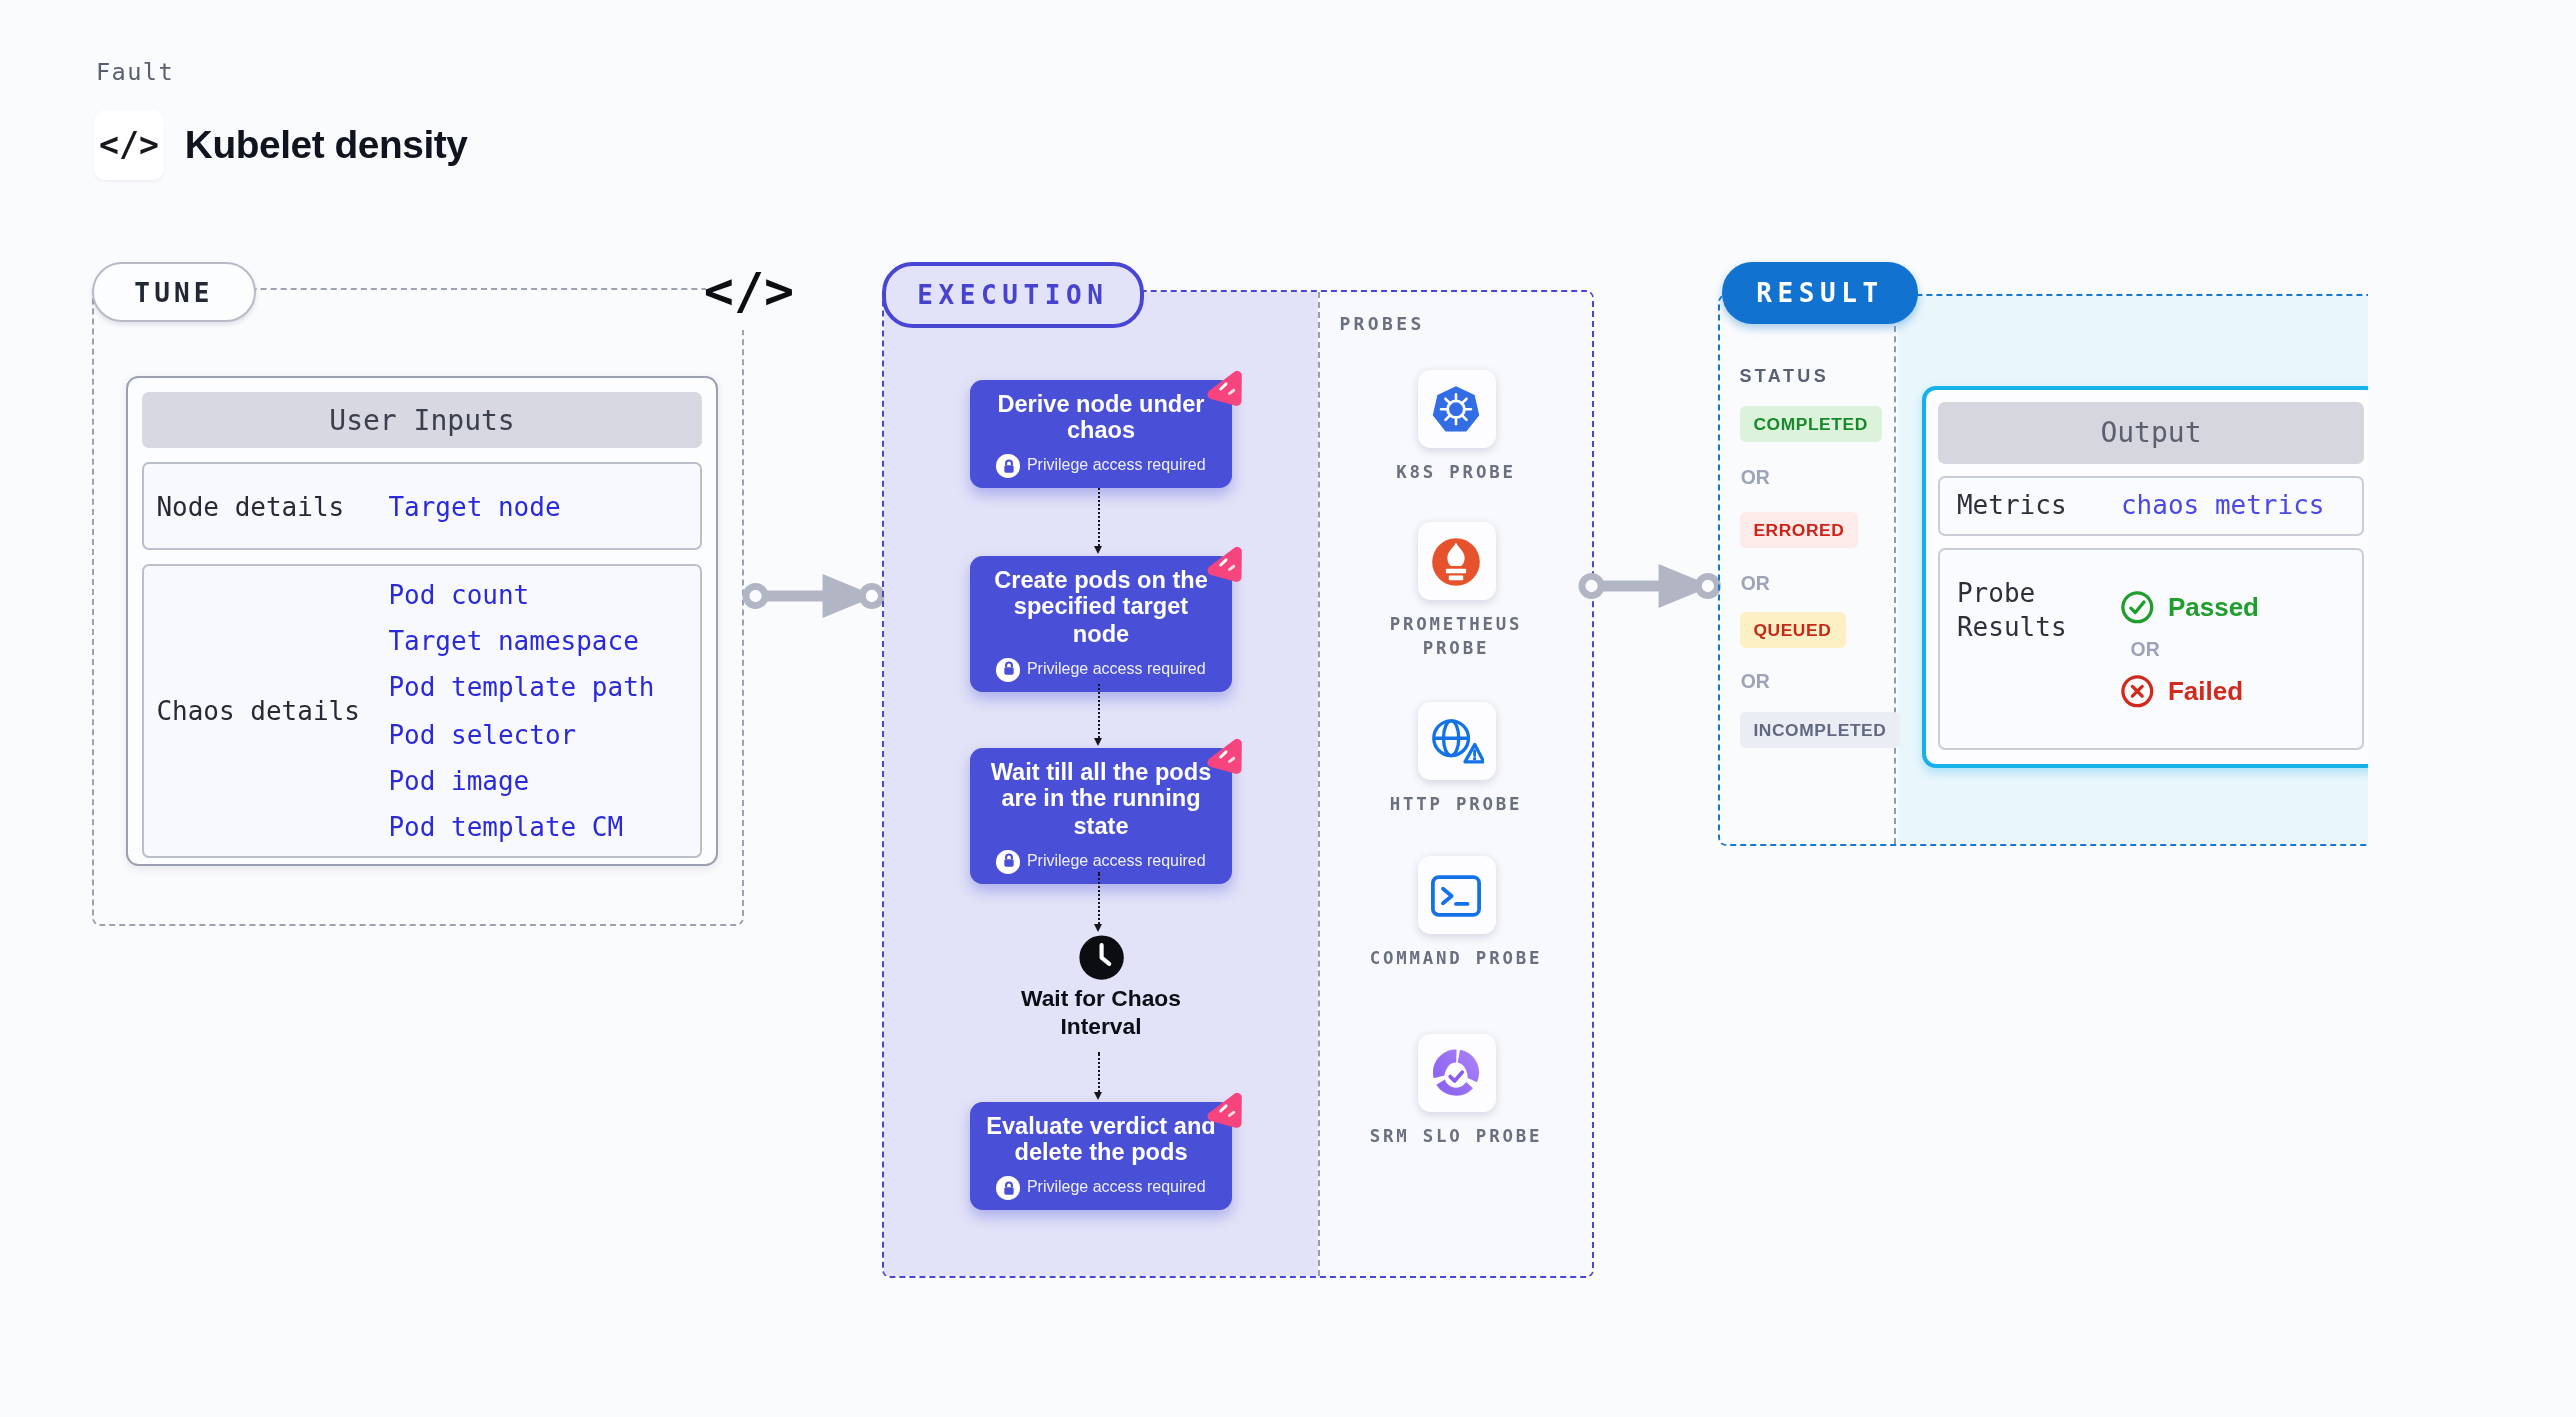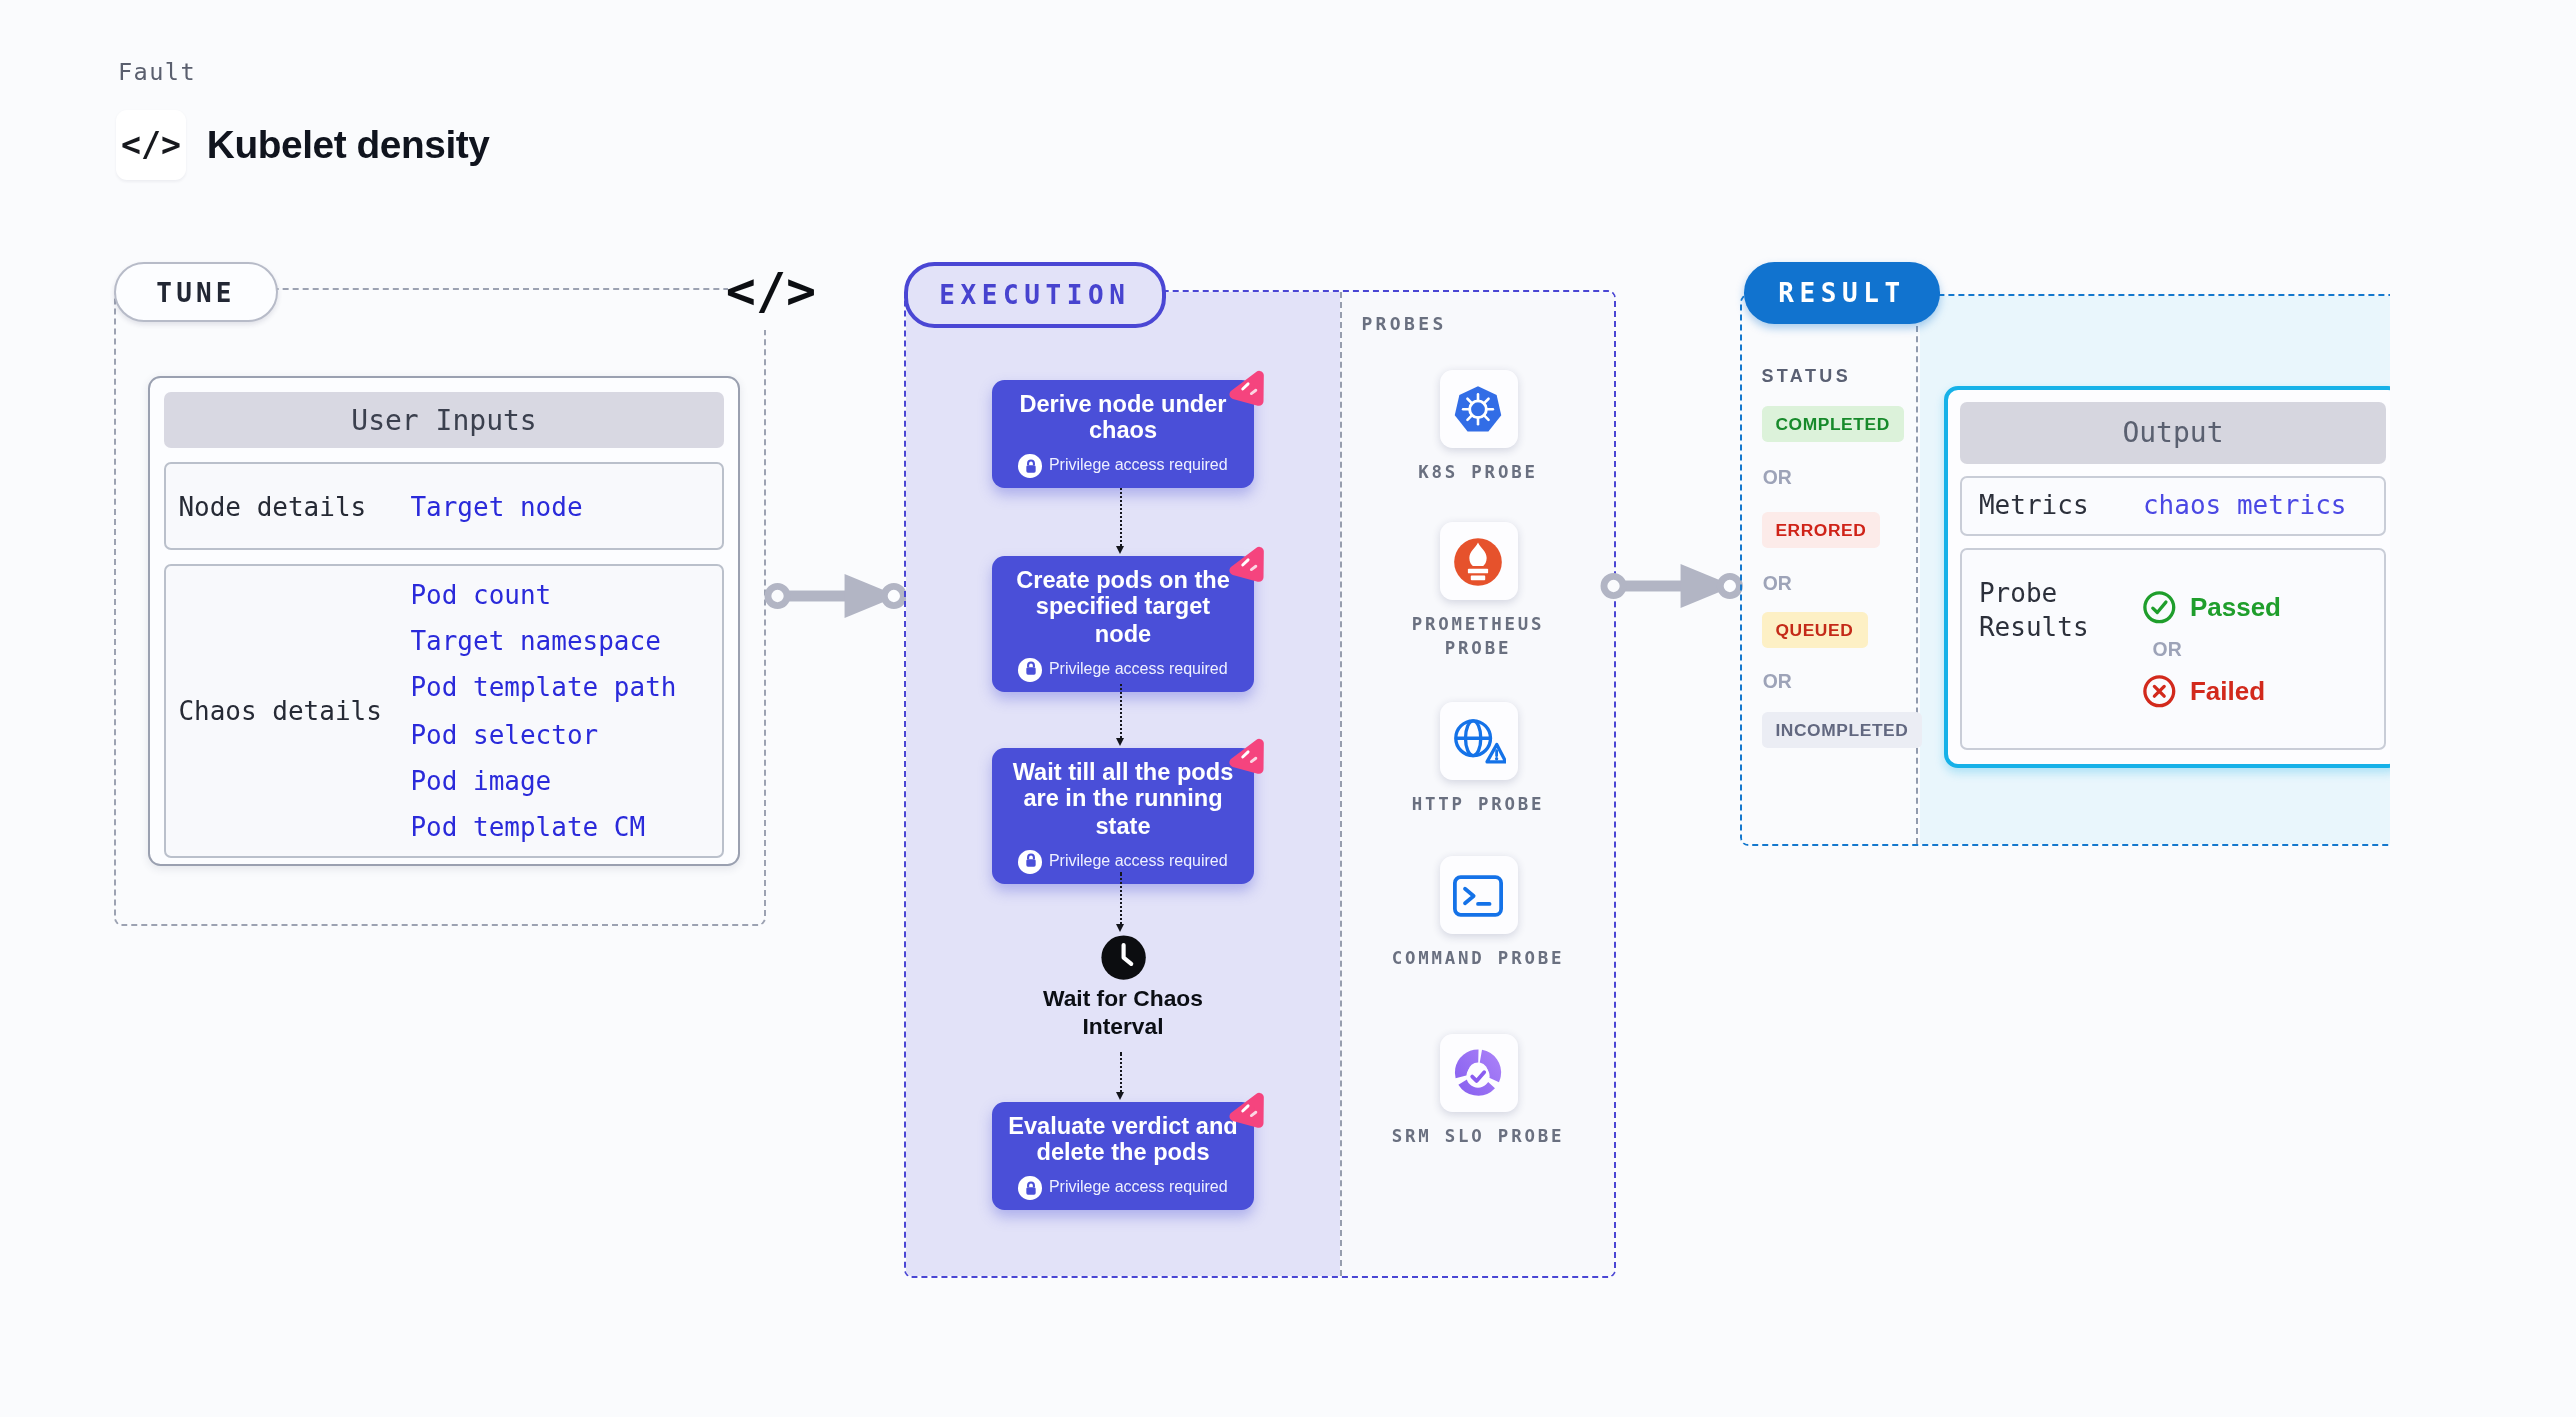--- a/index.html
+++ b/index.html
@@ -1,16 +1,16 @@
 <!DOCTYPE html>
 <html style="font-size:11px"><head>
 <meta charset="utf-8">
 <style>
   html,body{margin:0;padding:0;background:#fafbfd;}
-  .viewport{width:2368px;height:1418px;overflow:hidden;padding-left:22px;}
+  .viewport{width:2368px;height:1418px;overflow:hidden;}
   .stage{width:1288px;height:709px;position:relative;background:#fafbfd;
          transform:scale(2);transform-origin:0 0;
          font-family:"Liberation Sans",sans-serif;}
   .mono{font-family:"DejaVu Sans Mono",monospace;}
   .abs{position:absolute;}
 
   
   .breadcrumb{left:48px;top:29px;font-size:11.8px;color:#5a5f6e;letter-spacing:0.7px;}
   .title-row{left:47px;top:55px;display:flex;align-items:center;}
   .title-code{width:35px;height:35px;background:#ffffff;border-radius:5.5px;display:flex;

